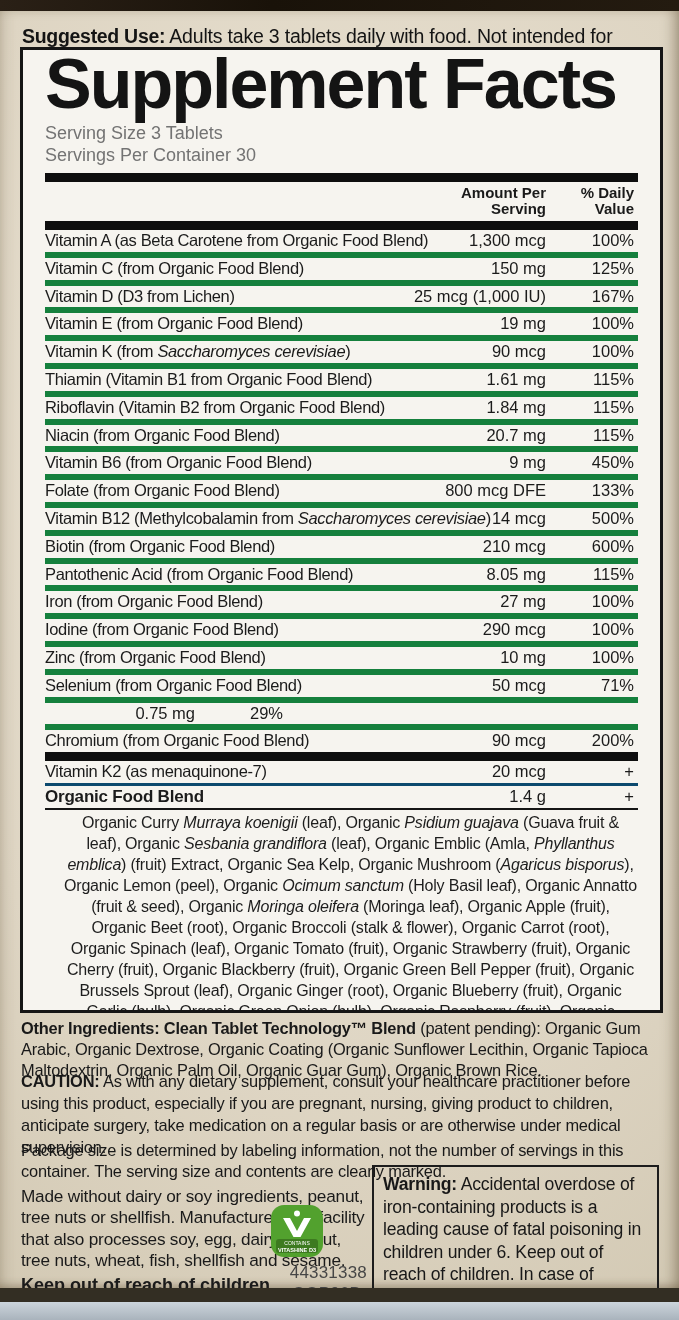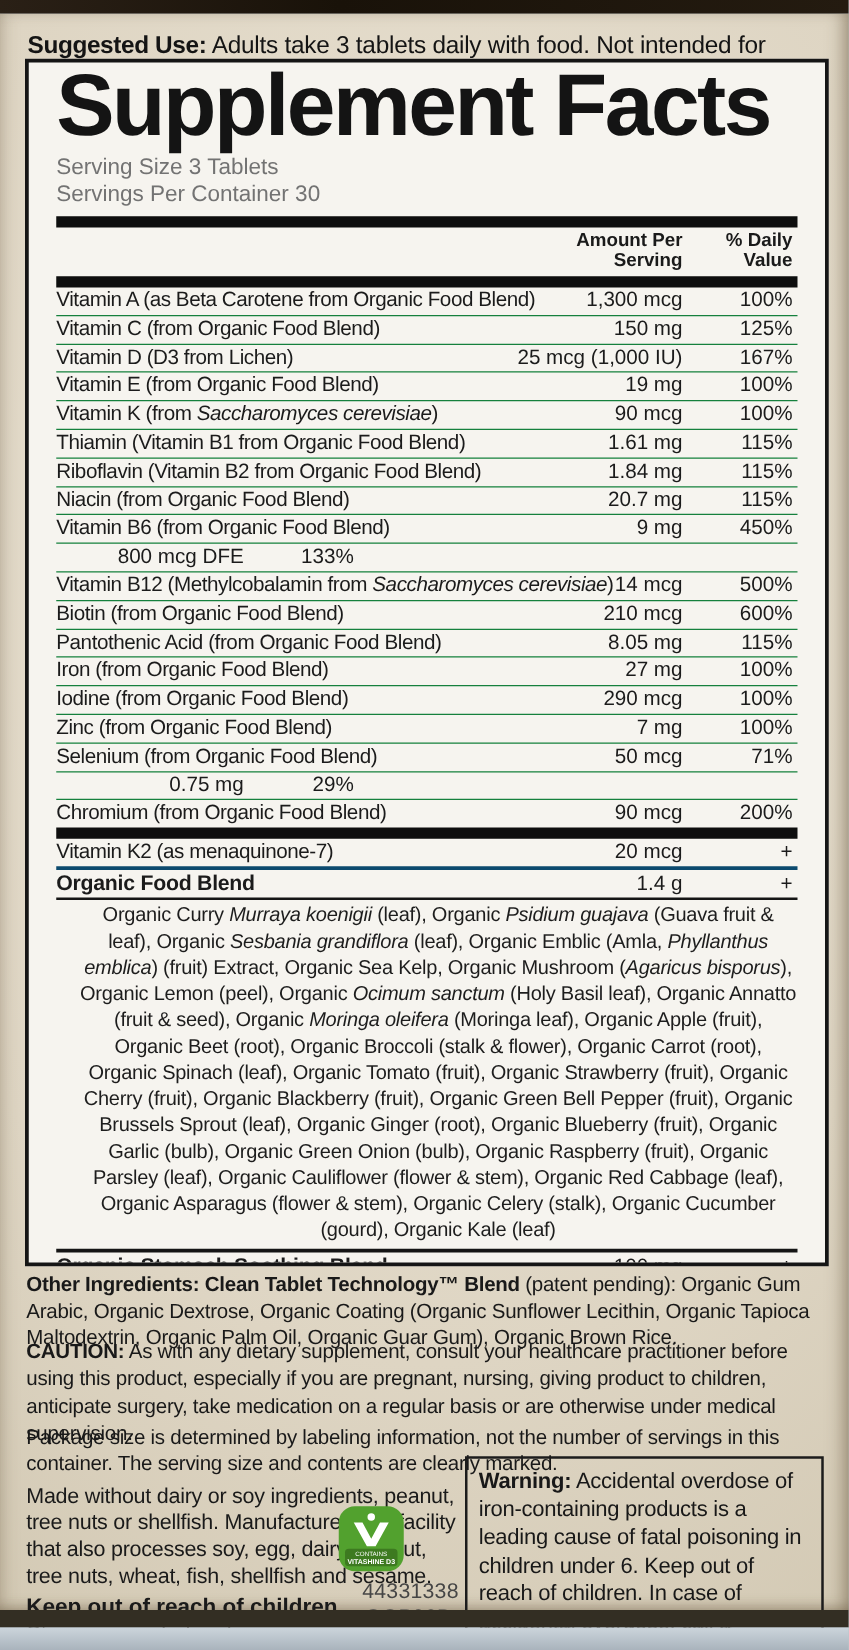--- a/index.html
+++ b/index.html
@@ -37,21 +37,21 @@
   .bar.mt{margin-top:7px;}
 
   .hdr{display:flex;align-items:flex-end;padding:3px 0 4px;font-weight:bold;
     font-size:15px;line-height:16px;}
   .h-spacer{flex:1 1 0;}
   .h-amount{width:150px;text-align:right;white-space:pre-line;}
   .h-dv{width:92px;text-align:right;white-space:pre-line;padding-right:4px;box-sizing:border-box;}
 
   .frow{display:flex;align-items:baseline;font-size:16.5px;height:21.8px;
     line-height:21.6px;color:#1b1b1b;}
-  .rows .frow + .frow{border-top:1px solid #15803d;}
+  .rows .frow + .frow{border-top:6px solid #15803d;}
   .frow.tline{border-top:3px solid #0c4a6e;}
   .r-name{flex:1 1 0;min-width:0;white-space:nowrap;letter-spacing:-0.35px;}
   .r-amount{width:150px;text-align:right;white-space:nowrap;}
   .r-dv{width:92px;text-align:right;padding-right:4px;box-sizing:border-box;}
   .bold-row .r-name{font-weight:bold;font-size:17px;letter-spacing:-0.2px;}
 
   .medline{height:2.5px;background:#151515;}
   .thinline{height:1px;background:#9c9c96;}
   .blend{margin:2px 0 4px;padding-left:18px;font-size:16px;line-height:21px;
     letter-spacing:-0.2px;color:#1d1d1d;text-align:center;}
@@ -152,20 +152,21 @@
     <div class="r-dv">115%</div>
   </div>
 
   <div class="frow">
     <div class="r-name"><span>Vitamin B6 (from Organic Food Blend)</span></div>
     <div class="r-amount">9 mg</div>
     <div class="r-dv">450%</div>
   </div>
 
   <div class="frow">
+    <div class="r-name"><span>Folate (from Organic Food Blend)</span></div>
     <div class="r-amount">800 mcg DFE</div>
     <div class="r-dv">133%</div>
   </div>
 
   <div class="frow">
     <div class="r-name"><span>Vitamin B12 (Methylcobalamin from </span><span class="it">Saccharomyces cerevisiae</span><span>)</span></div>
     <div class="r-amount">14 mcg</div>
     <div class="r-dv">500%</div>
   </div>
 
@@ -188,21 +189,21 @@
   </div>
 
   <div class="frow">
     <div class="r-name"><span>Iodine (from Organic Food Blend)</span></div>
     <div class="r-amount">290 mcg</div>
     <div class="r-dv">100%</div>
   </div>
 
   <div class="frow">
     <div class="r-name"><span>Zinc (from Organic Food Blend)</span></div>
-    <div class="r-amount">7 mg</div>
+    <div class="r-amount">10 mg</div>
     <div class="r-dv">100%</div>
   </div>
 
   <div class="frow">
     <div class="r-name"><span>Selenium (from Organic Food Blend)</span></div>
     <div class="r-amount">50 mcg</div>
     <div class="r-dv">71%</div>
   </div>
 
   <div class="frow">

